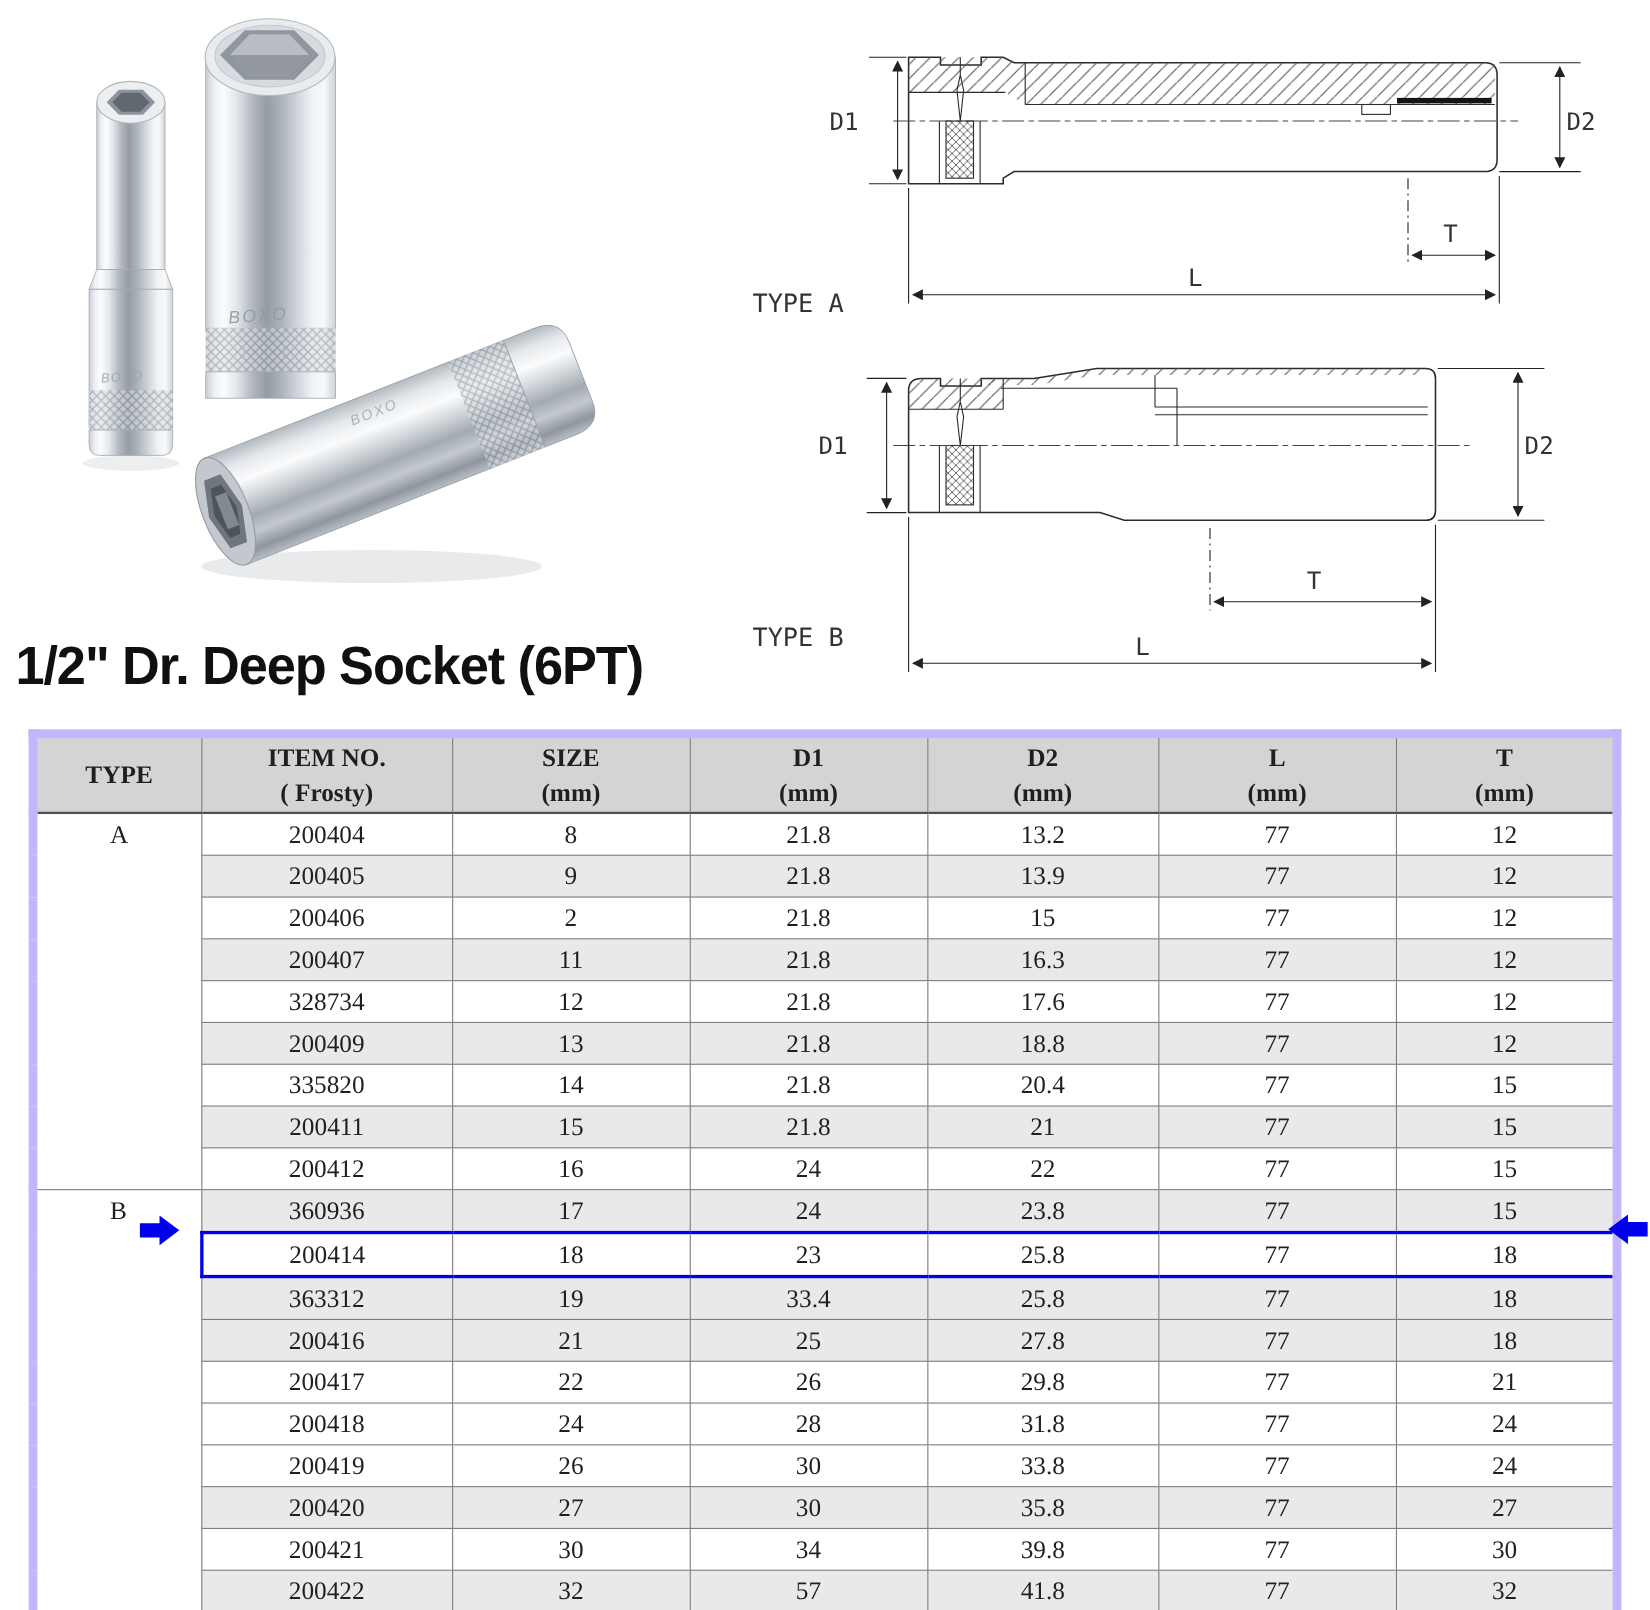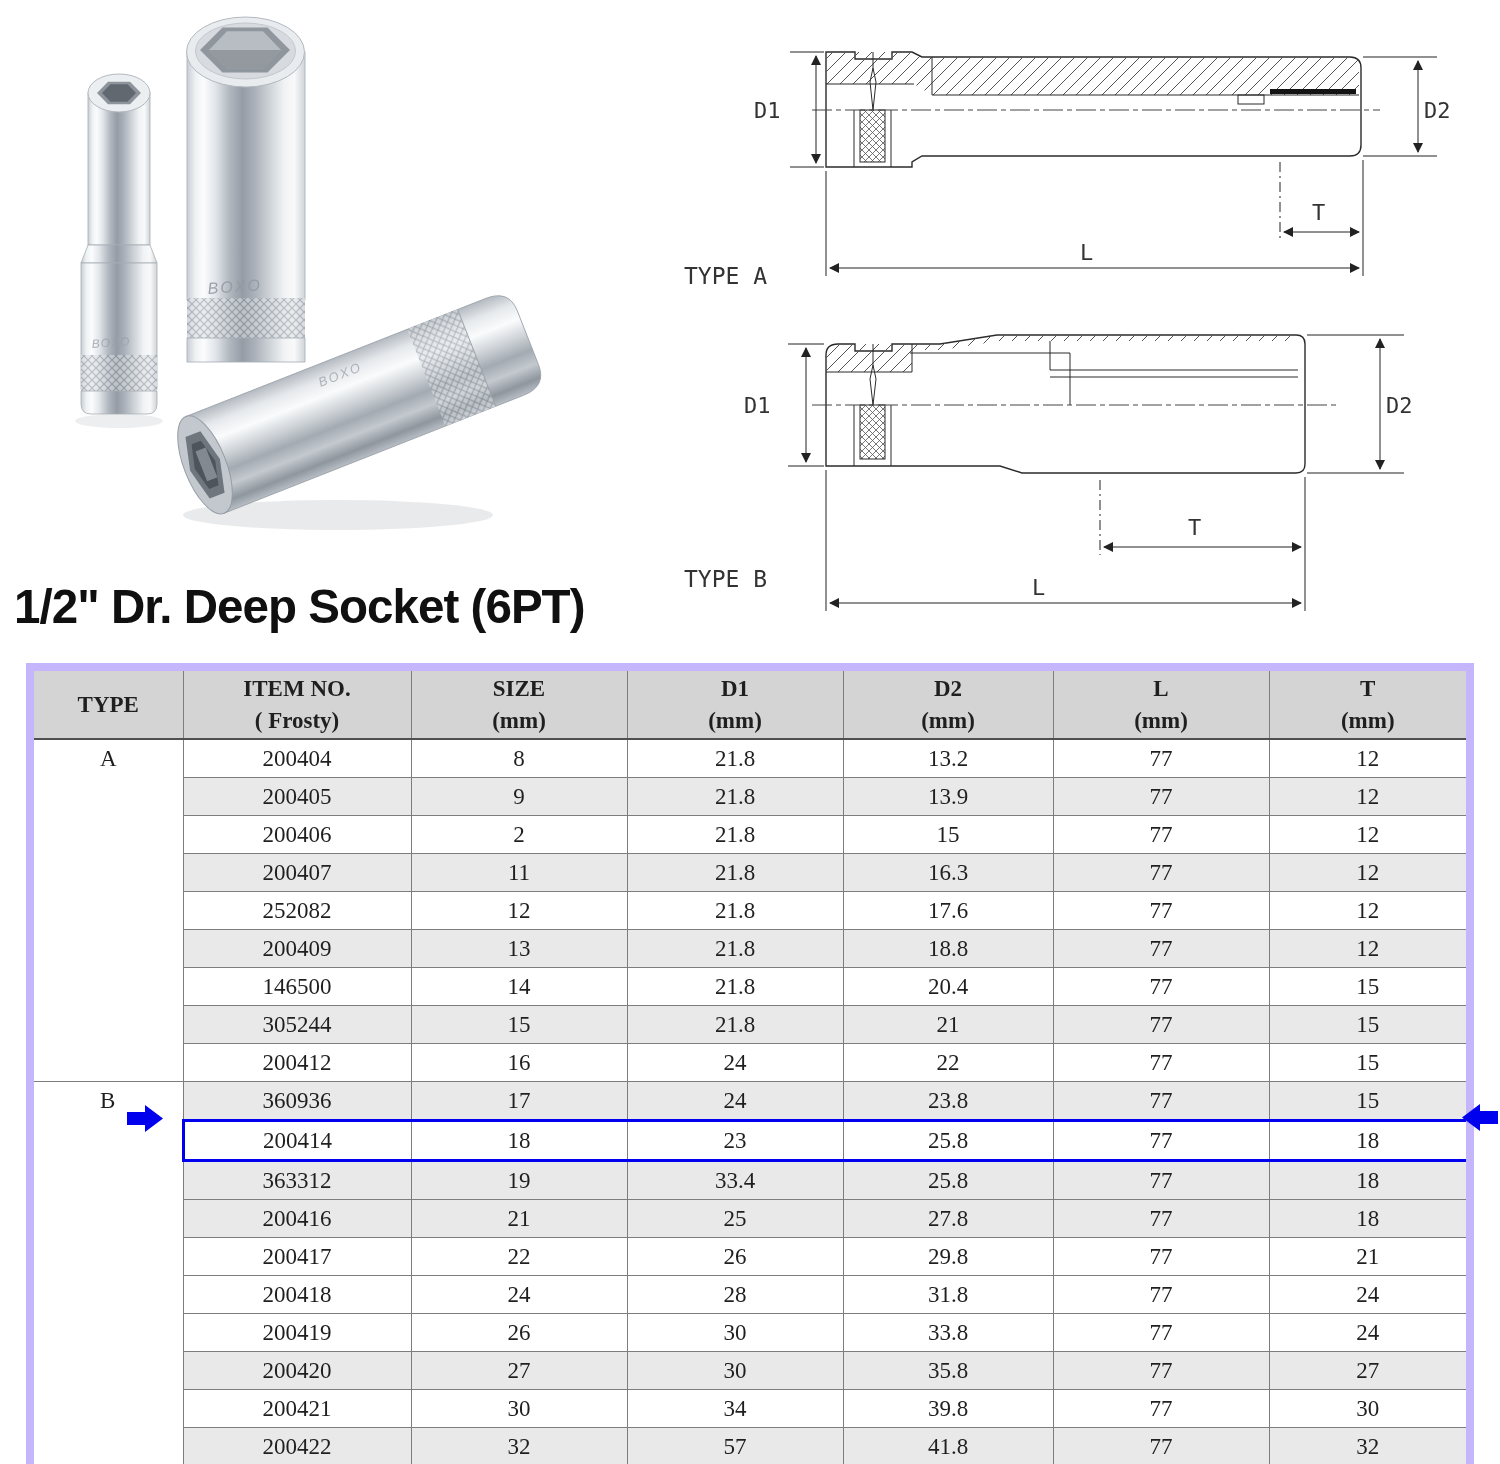--- a/index.html
+++ b/index.html
@@ -283,45 +283,45 @@
         </tr>
         <tr class="alt">
           <td>200407</td>
           <td>11</td>
           <td>21.8</td>
           <td>16.3</td>
           <td>77</td>
           <td>12</td>
         </tr>
         <tr>
-          <td>252082</td>
+          <td>328734</td>
           <td>12</td>
           <td>21.8</td>
           <td>17.6</td>
           <td>77</td>
           <td>12</td>
         </tr>
         <tr class="alt">
           <td>200409</td>
           <td>13</td>
           <td>21.8</td>
           <td>18.8</td>
           <td>77</td>
           <td>12</td>
         </tr>
         <tr>
-          <td>146500</td>
+          <td>335820</td>
           <td>14</td>
           <td>21.8</td>
           <td>20.4</td>
           <td>77</td>
           <td>15</td>
         </tr>
         <tr class="alt">
-          <td>305244</td>
+          <td>200411</td>
           <td>15</td>
           <td>21.8</td>
           <td>21</td>
           <td>77</td>
           <td>15</td>
         </tr>
         <tr>
           <td>200412</td>
           <td>16</td>
           <td>24</td>

